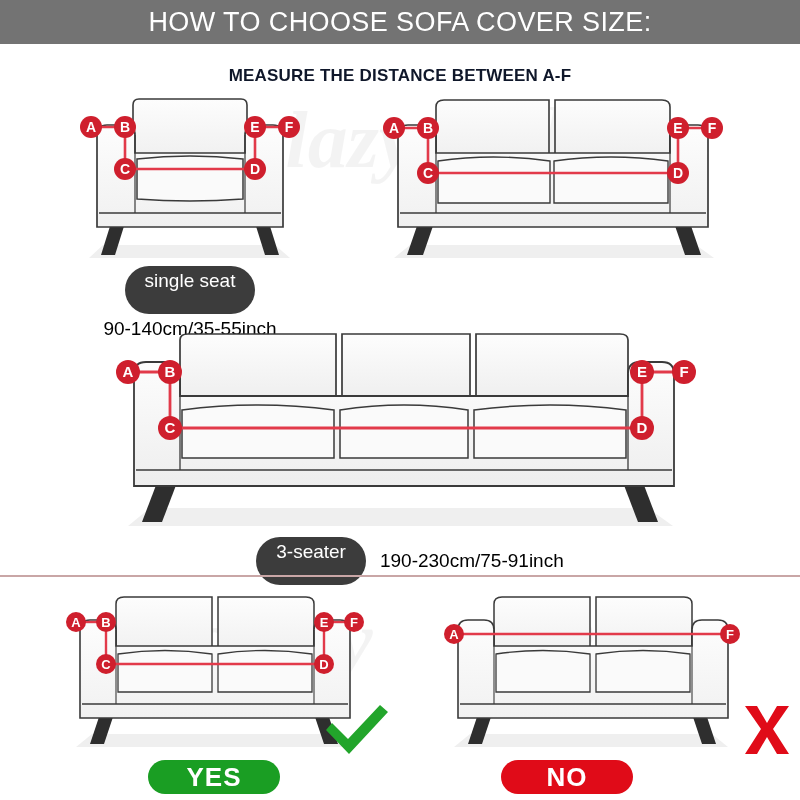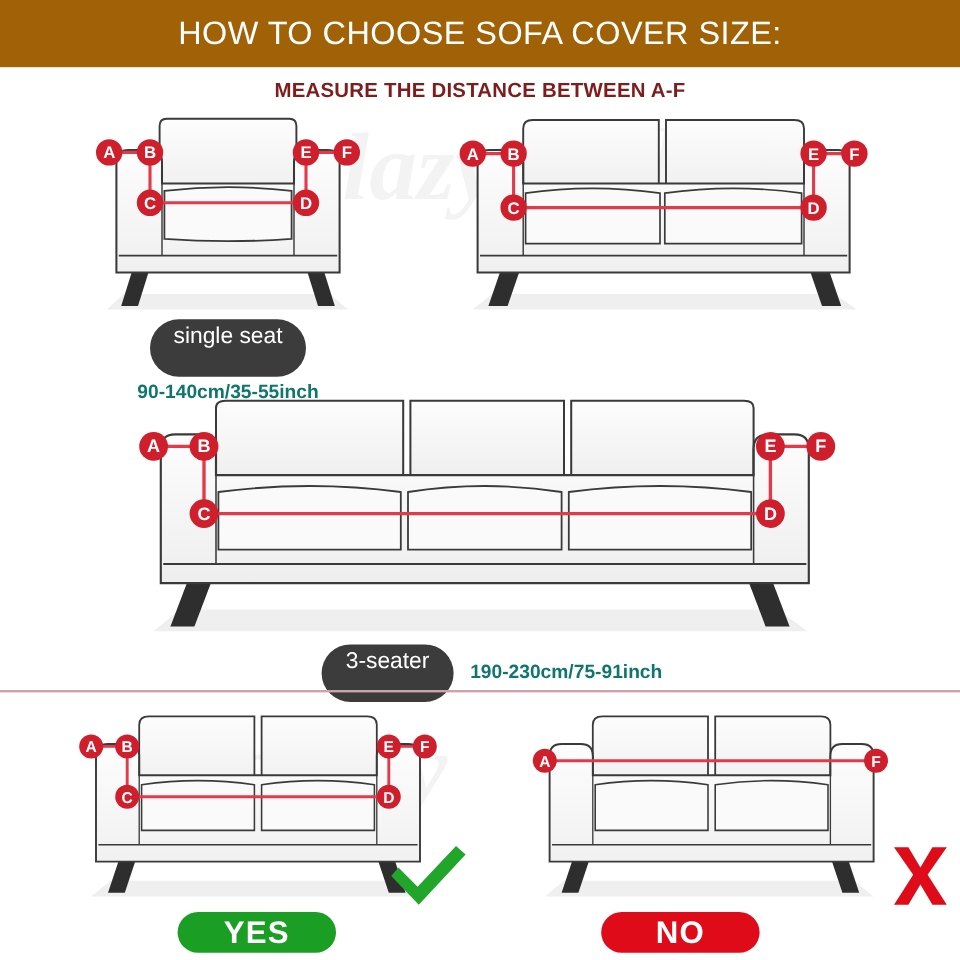--- a/index.html
+++ b/index.html
@@ -7,32 +7,32 @@
     width:800px;height:800px;
     background:#ffffff;
     font-family:"Liberation Sans",sans-serif;
     overflow:hidden;
     position:relative;
   }
   #page{position:relative;width:800px;height:800px;background:#fff;overflow:hidden;}
 
   
   .header{
-    position:absolute;left:0;top:0;width:800px;height:56px;
-    background:#a16207;
+    position:absolute;left:0;top:0;width:800px;height:44px;
+    background:#737373;
     display:flex;align-items:center;justify-content:center;
   }
   .header-title{
     color:#ffffff;font-size:27px;font-weight:400;letter-spacing:.4px;
     font-family:"Liberation Sans",sans-serif;white-space:nowrap;
   }
 
   .subtitle{
     position:absolute;left:0;top:66px;width:800px;text-align:center;
-    font-size:17px;font-weight:bold;color:#7f1d1d;letter-spacing:.2px;
+    font-size:17px;font-weight:bold;color:#0f172a;letter-spacing:.2px;
   }
 
   
   .wm{
     position:absolute;color:#000;opacity:.045;font-style:italic;
     font-family:"Liberation Serif",serif;font-weight:bold;
     pointer-events:none;user-select:none;white-space:nowrap;
   }
   .wm1{left:170px;top:95px;font-size:80px;}
   .wm2{left:430px;top:90px;font-size:78px;}
@@ -43,21 +43,21 @@
   
   .fig{position:absolute;}
   .fig svg{display:block;}
 
   .caption{position:absolute;text-align:center;}
   .pill{
     display:inline-block;background:#3c3c3c;color:#fff;border-radius:999px;
     padding:4px 20px 22px;font-size:19px;font-weight:400;line-height:1.15;
   }
   .dims{
-    color:#0f766e;font-size:16px;font-weight:700;line-height:1.2;
+    color:#000000;font-size:19px;font-weight:400;line-height:1.2;
     white-space:nowrap;
   }
   .cap-block .dims{display:block;margin-top:4px;}
   .cap-inline{display:flex;align-items:center;justify-content:center;gap:14px;}
 
   
   .divider{
     position:absolute;left:0;top:575px;width:800px;height:2px;
     background:#c9a6a6;
   }

